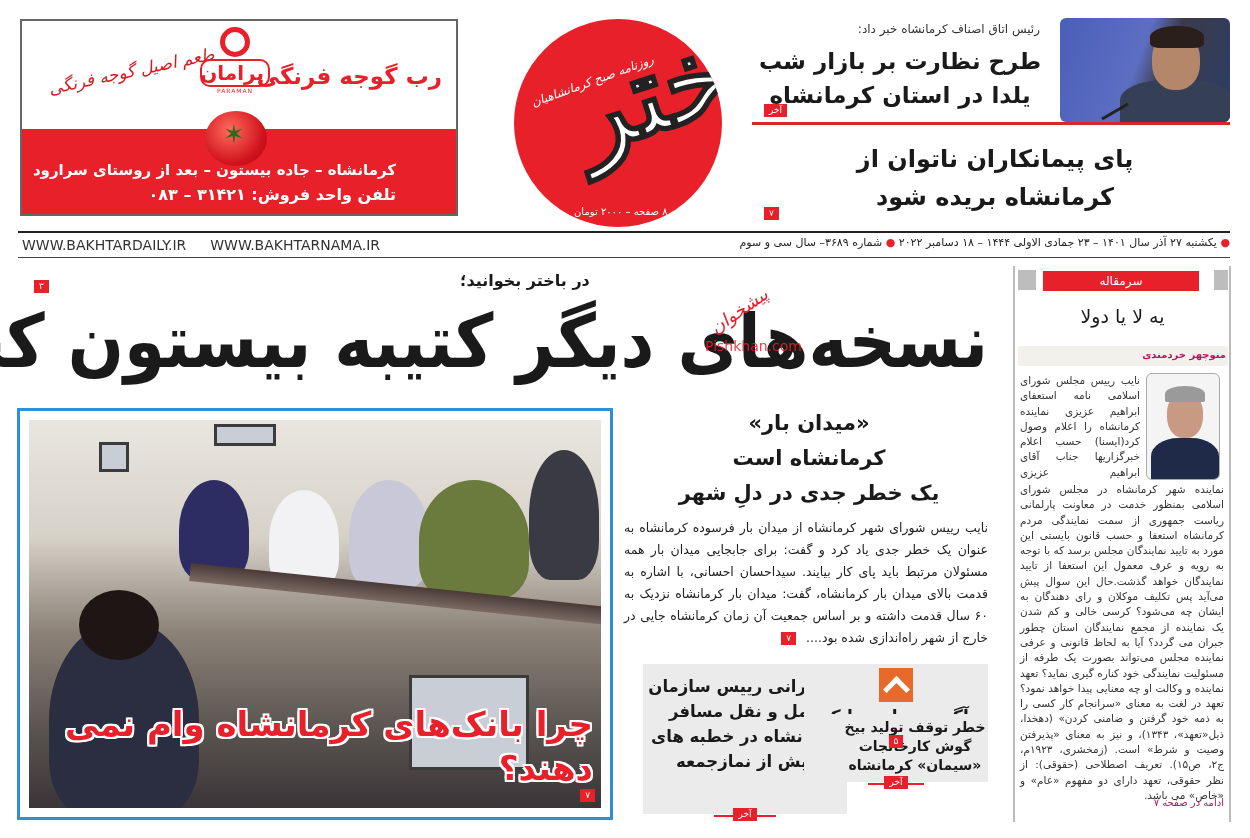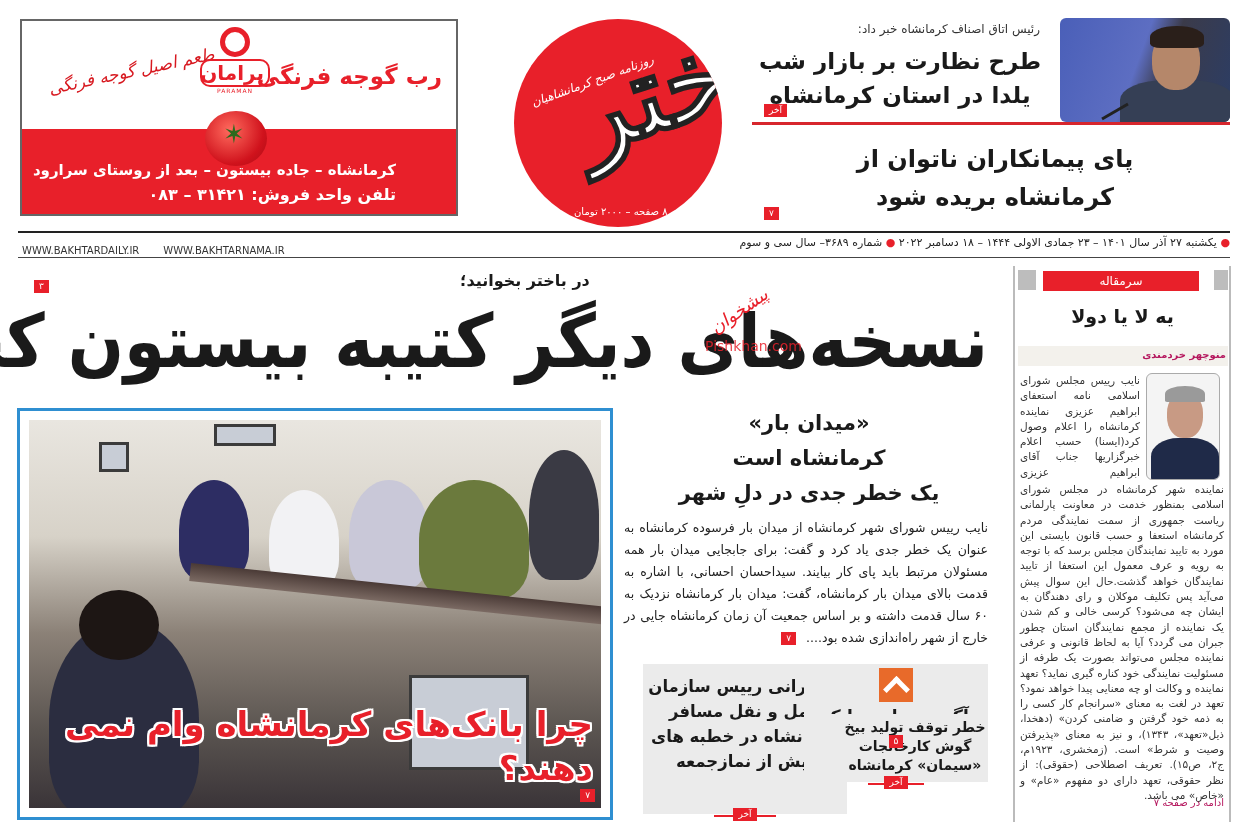--- a/index.html
+++ b/index.html
@@ -47,21 +47,21 @@
   #top-title { right: 205px; top: 44px; width: 290px; font-size: 23px; font-weight: bold; line-height: 34px; text-align: center; direction: rtl; }
   #top-badge-1 { left: 764px; top: 104px; }
   #red-rule { left: 752px; top: 122px; width: 478px; height: 3px; background: #d7262d; }
   #second-title { right: 105px; top: 140px; width: 300px; font-size: 24px; font-weight: bold; line-height: 38px; text-align: center; direction: rtl; }
   #top-badge-2 { left: 764px; top: 207px; }
 
   
   #rule-top { left: 18px; top: 231px; width: 1212px; height: 2px; background: #222; }
   #date-line { right: 20px; top: 236px; font-size: 11px; color: #222; direction: rtl; }
   #date-line .dot { color: #e8202a; }
-  #urls { left: 22px; top: 237px; font-size: 10px; color: #333; word-spacing: 2px; margin-top: 8px; }
+  #urls { left: 22px; top: 237px; font-size: 14px; color: #333; word-spacing: 2px; }
   #urls span { margin-right: 24px; }
   #rule-bottom { left: 18px; top: 257px; width: 1212px; height: 1px; background: #444; }
 
   
   #kicker { left: 460px; top: 271px; font-size: 16px; font-weight: bold; direction: rtl; }
   #headline-badge { left: 34px; top: 280px; }
   #headline { right: 262px; top: 292px; font-family: "DejaVu Sans", sans-serif; font-size: 66px; font-weight: 900; letter-spacing: -3px; line-height: 90px; direction: rtl; white-space: nowrap; transform: scaleY(1.12); transform-origin: top right; }
   #watermark { left: 706px; top: 300px; color: #e8202a; font-family: "DejaVu Serif", serif; font-style: italic; font-size: 18px; transform: rotate(-35deg); direction: rtl; }
   #watermark-url { left: 705px; top: 338px; color: #e8202a; font-size: 14px; opacity: .85; }
 
@@ -91,21 +91,21 @@
   #box-auction .t { font-size: 17px; font-weight: bold; text-align: center; direction: rtl; margin-top: 4px; }
   #box-cement { left: 804px; top: 714px; width: 184px; height: 68px; padding-left: 38px; }
   #box-cement .t { font-size: 14px; font-weight: bold; line-height: 19px; text-align: center; direction: rtl; padding-top: 4px; }
   .box-badge { position: absolute; left: 0; right: 0; bottom: -7px; }
 
   
   #ed-col { left: 1013px; top: 266px; width: 218px; height: 556px; border-left: 2px solid #bbb; border-right: 2px solid #bbb; }
   #ed-grey-l { left: 1018px; top: 270px; width: 18px; height: 20px; background: #bdbdbd; }
   #ed-grey-r { left: 1214px; top: 270px; width: 14px; height: 20px; background: #bdbdbd; }
   #ed-header { left: 1043px; top: 271px; width: 156px; height: 20px; background: #e8202a; color: #fff; font-size: 12px; text-align: center; line-height: 20px; direction: rtl; }
-  #ed-title { left: 1020px; top: 305px; width: 205px; text-align: center; font-size: 19px; font-weight: 700; direction: rtl; }
+  #ed-title { left: 1020px; top: 305px; width: 205px; text-align: center; font-size: 19px; font-weight: 400; direction: rtl; }
   #ed-author-bar { left: 1018px; top: 346px; width: 210px; height: 20px; background: #f3f1ec; }
   #ed-author { right: 24px; top: 349px; font-size: 10px; color: #b5175e; font-weight: bold; direction: rtl; }
   #ed-photo { left: 1146px; top: 373px; width: 74px; height: 107px; border: 1px solid #aaa; border-radius: 6px; overflow: hidden; background: #f4f4f4; }
   #ed-photo .face { position: absolute; left: 20px; top: 18px; width: 36px; height: 46px; border-radius: 45%; background: #c89a84; }
   #ed-photo .hair { position: absolute; left: 18px; top: 12px; width: 40px; height: 16px; border-radius: 50% 50% 10% 10%; background: #9a9a9a; }
   #ed-photo .body { position: absolute; left: 4px; top: 64px; width: 68px; height: 46px; border-radius: 40% 40% 0 0; background: #1f2a48; }
   #ed-text-1 { left: 1020px; top: 373px; width: 120px; font-size: 10.5px; line-height: 15.3px; text-align: justify; text-align-last: justify; direction: rtl; color: #333; }
   #ed-text-2 { left: 1020px; top: 482px; width: 204px; font-size: 10.5px; line-height: 15.3px; text-align: justify; direction: rtl; color: #333; }
   #ed-more { right: 26px; top: 797px; font-size: 10px; color: #b5175e; direction: rtl; }
 </style>

